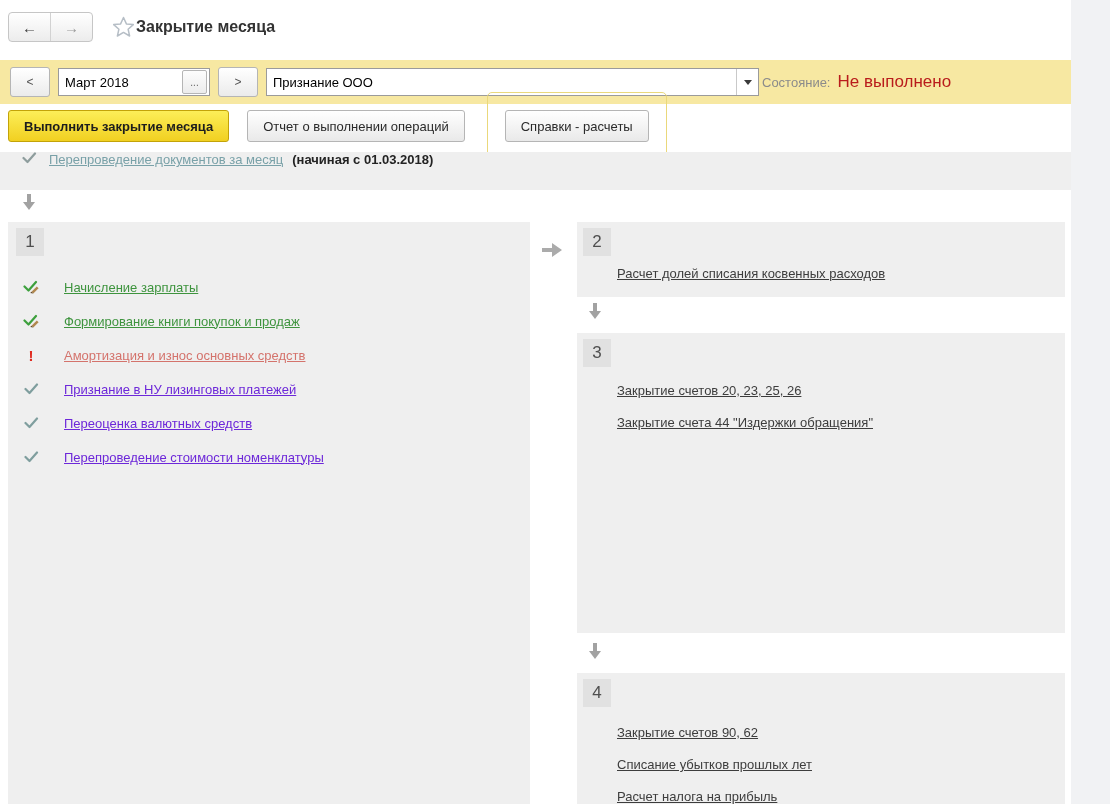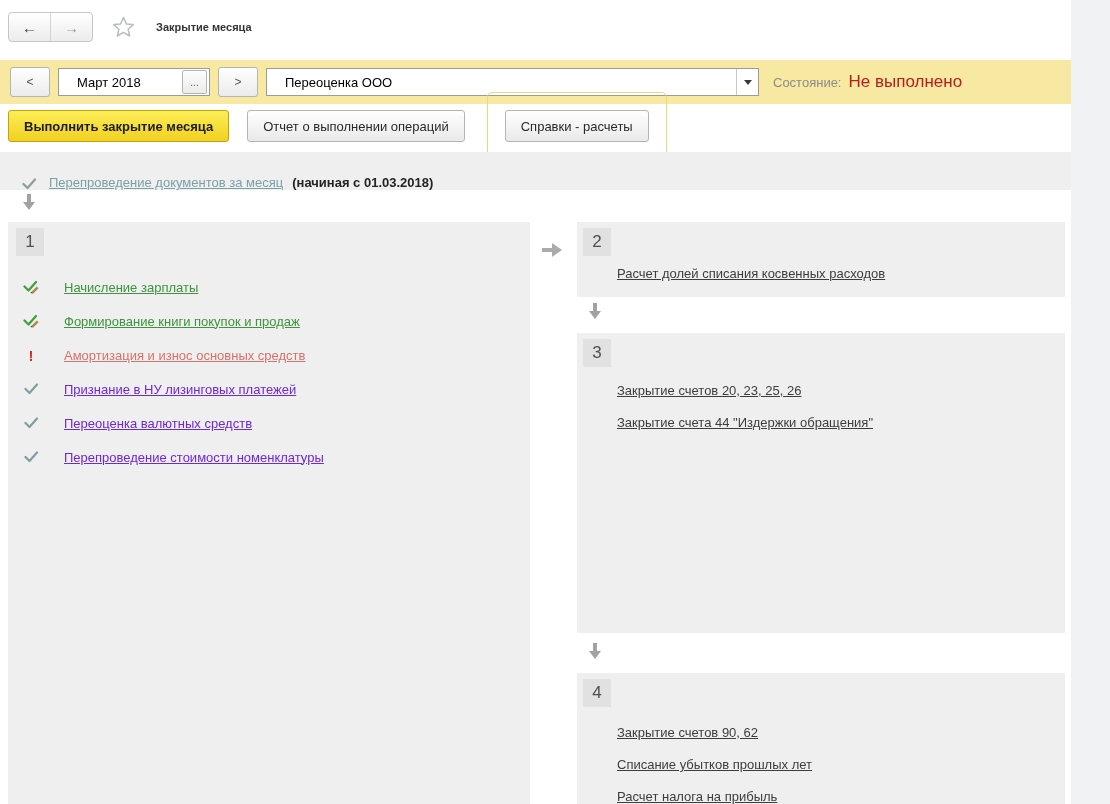--- a/index.html
+++ b/index.html
@@ -9,46 +9,46 @@
   
   .right-strip{position:absolute;left:1071px;top:0;width:39px;height:804px;background:#f1f2f4;}
 
   
   .header{position:absolute;left:8px;top:12px;height:30px;display:flex;align-items:center;}
   .navgroup{display:flex;border:1px solid #c6c6c6;border-radius:4px;overflow:hidden;background:linear-gradient(#ffffff,#ececec);}
   .navbtn{width:41px;height:28px;display:flex;align-items:center;justify-content:center;font-size:15px;cursor:pointer;}
   .navbtn.back{border-right:1px solid #d2d2d2;color:#3c3c3c;}
   .navbtn.fwd{color:#9a9a9a;}
   .star{margin-left:18px;display:flex;align-items:center;}
-  .page-title{margin-left:20px;font-size:11px;font-weight:bold;color:#333;}
+  .page-title{font-size:16px;font-weight:bold;color:#333;}
 
   
   .ybar{position:absolute;left:0;top:60px;width:1071px;height:44px;background:#f7e8a2;display:flex;align-items:center;padding-left:10px;box-sizing:border-box;}
   .sbtn{width:38px;height:28px;background:linear-gradient(#ffffff,#ebebeb);border:1px solid #b5b5b5;border-radius:3px;color:#555;font-size:12px;display:flex;align-items:center;justify-content:center;cursor:pointer;}
   .field{height:28px;background:#fff;border:1px solid #9b9b9b;box-sizing:border-box;display:flex;align-items:center;}
-  .field .val{flex:1;padding-left:18px;font-size:13px;color:#000;white-space:nowrap;overflow:hidden;}
+  .field .val{flex:1;padding-left:6px;font-size:13px;color:#000;white-space:nowrap;overflow:hidden;}
   .mini-btn{width:23px;height:22px;margin-right:2px;background:linear-gradient(#fdfdfd,#ececec);border:1px solid #b5b5b5;border-radius:2px;color:#666;font-size:10px;display:flex;align-items:center;justify-content:center;cursor:pointer;}
   .dd-btn{width:21px;height:26px;border-left:1px solid #c9c9c9;display:flex;align-items:center;justify-content:center;cursor:pointer;background:#fff;}
   .dd-tri{width:0;height:0;border-left:4px solid transparent;border-right:4px solid transparent;border-top:5px solid #3a3a3a;}
   .f-period{width:152px;margin:0 0 0 8px;}
   .f-company{width:493px;margin-left:8px;}
-  .status-wrap{margin-left:14px;display:flex;align-items:center;font-size:13px;white-space:nowrap;}
+  .status-wrap{margin-left:3px;display:flex;align-items:center;font-size:13px;white-space:nowrap;}
   .status-label{color:#8b8b8b;}
   .status-value{margin-left:7px;font-weight:normal;color:#b91c1c;font-size:17px;}
 
   
   .actions{position:absolute;left:8px;top:110px;height:32px;display:flex;align-items:center;}
   .abtn{height:30px;padding:0 15px;border-radius:3px;font-size:13px;display:flex;align-items:center;justify-content:center;cursor:pointer;white-space:nowrap;}
   .abtn.primary{background:linear-gradient(#fcee58,#f1d021);border:1px solid #c3a308;color:#1d1d1d;font-weight:bold;}
   .abtn.normal{background:linear-gradient(#ffffff,#e9e9e9);border:1px solid #b5b5b5;color:#2a2a2a;}
   .btn-ring{margin-left:22px;border:1px solid #ead87b;border-radius:5px;padding:17px;display:flex;}
   .m14{margin-left:14px;} .m18{margin-left:18px;}
 
   
-  .repost{position:absolute;left:0;top:152px;width:1071px;height:38px;background:#efefef;display:flex;align-items:flex-end;padding-left:22px;box-sizing:border-box;font-size:13px;}
+  .repost{position:absolute;left:0;top:152px;width:1071px;height:38px;background:#efefef;display:flex;align-items:flex-start;padding-left:22px;box-sizing:border-box;font-size:13px;}
   .repost .link{margin-left:12px;color:#79a1a8;text-decoration:underline;cursor:pointer;}
   .repost .note{margin-left:9px;color:#232323;font-weight:600;}
 
   
   .panel{position:absolute;background:#efefef;}
   .panel-1{left:8px;top:222px;width:522px;height:582px;}
   .panel-2{left:577px;top:222px;width:488px;height:75px;}
   .panel-3{left:577px;top:333px;width:488px;height:300px;}
   .panel-4{left:577px;top:673px;width:488px;height:200px;}
   .badge{position:absolute;left:8px;top:6px;width:28px;height:28px;background:#e1e1e1;color:#4f4f4f;font-size:17px;display:flex;align-items:center;justify-content:center;}
@@ -94,21 +94,21 @@
   </div>
 
   <div class="ybar">
     <div class="sbtn">&lt;</div>
     <div class="field f-period">
       <div class="val">Март 2018</div>
       <div class="mini-btn">...</div>
     </div>
     <div class="sbtn" style="margin-left:8px;">&gt;</div>
     <div class="field f-company">
-      <div class="val">Переоценка ООО</div>
+      <div class="val">Признание ООО</div>
       <div class="dd-btn">
         <div class="dd-tri"></div>
       </div>
     </div>
     <div class="status-wrap">
       <span class="status-label">Состояние:</span>
       <span class="status-value">Не выполнено</span>
     </div>
   </div>
 

